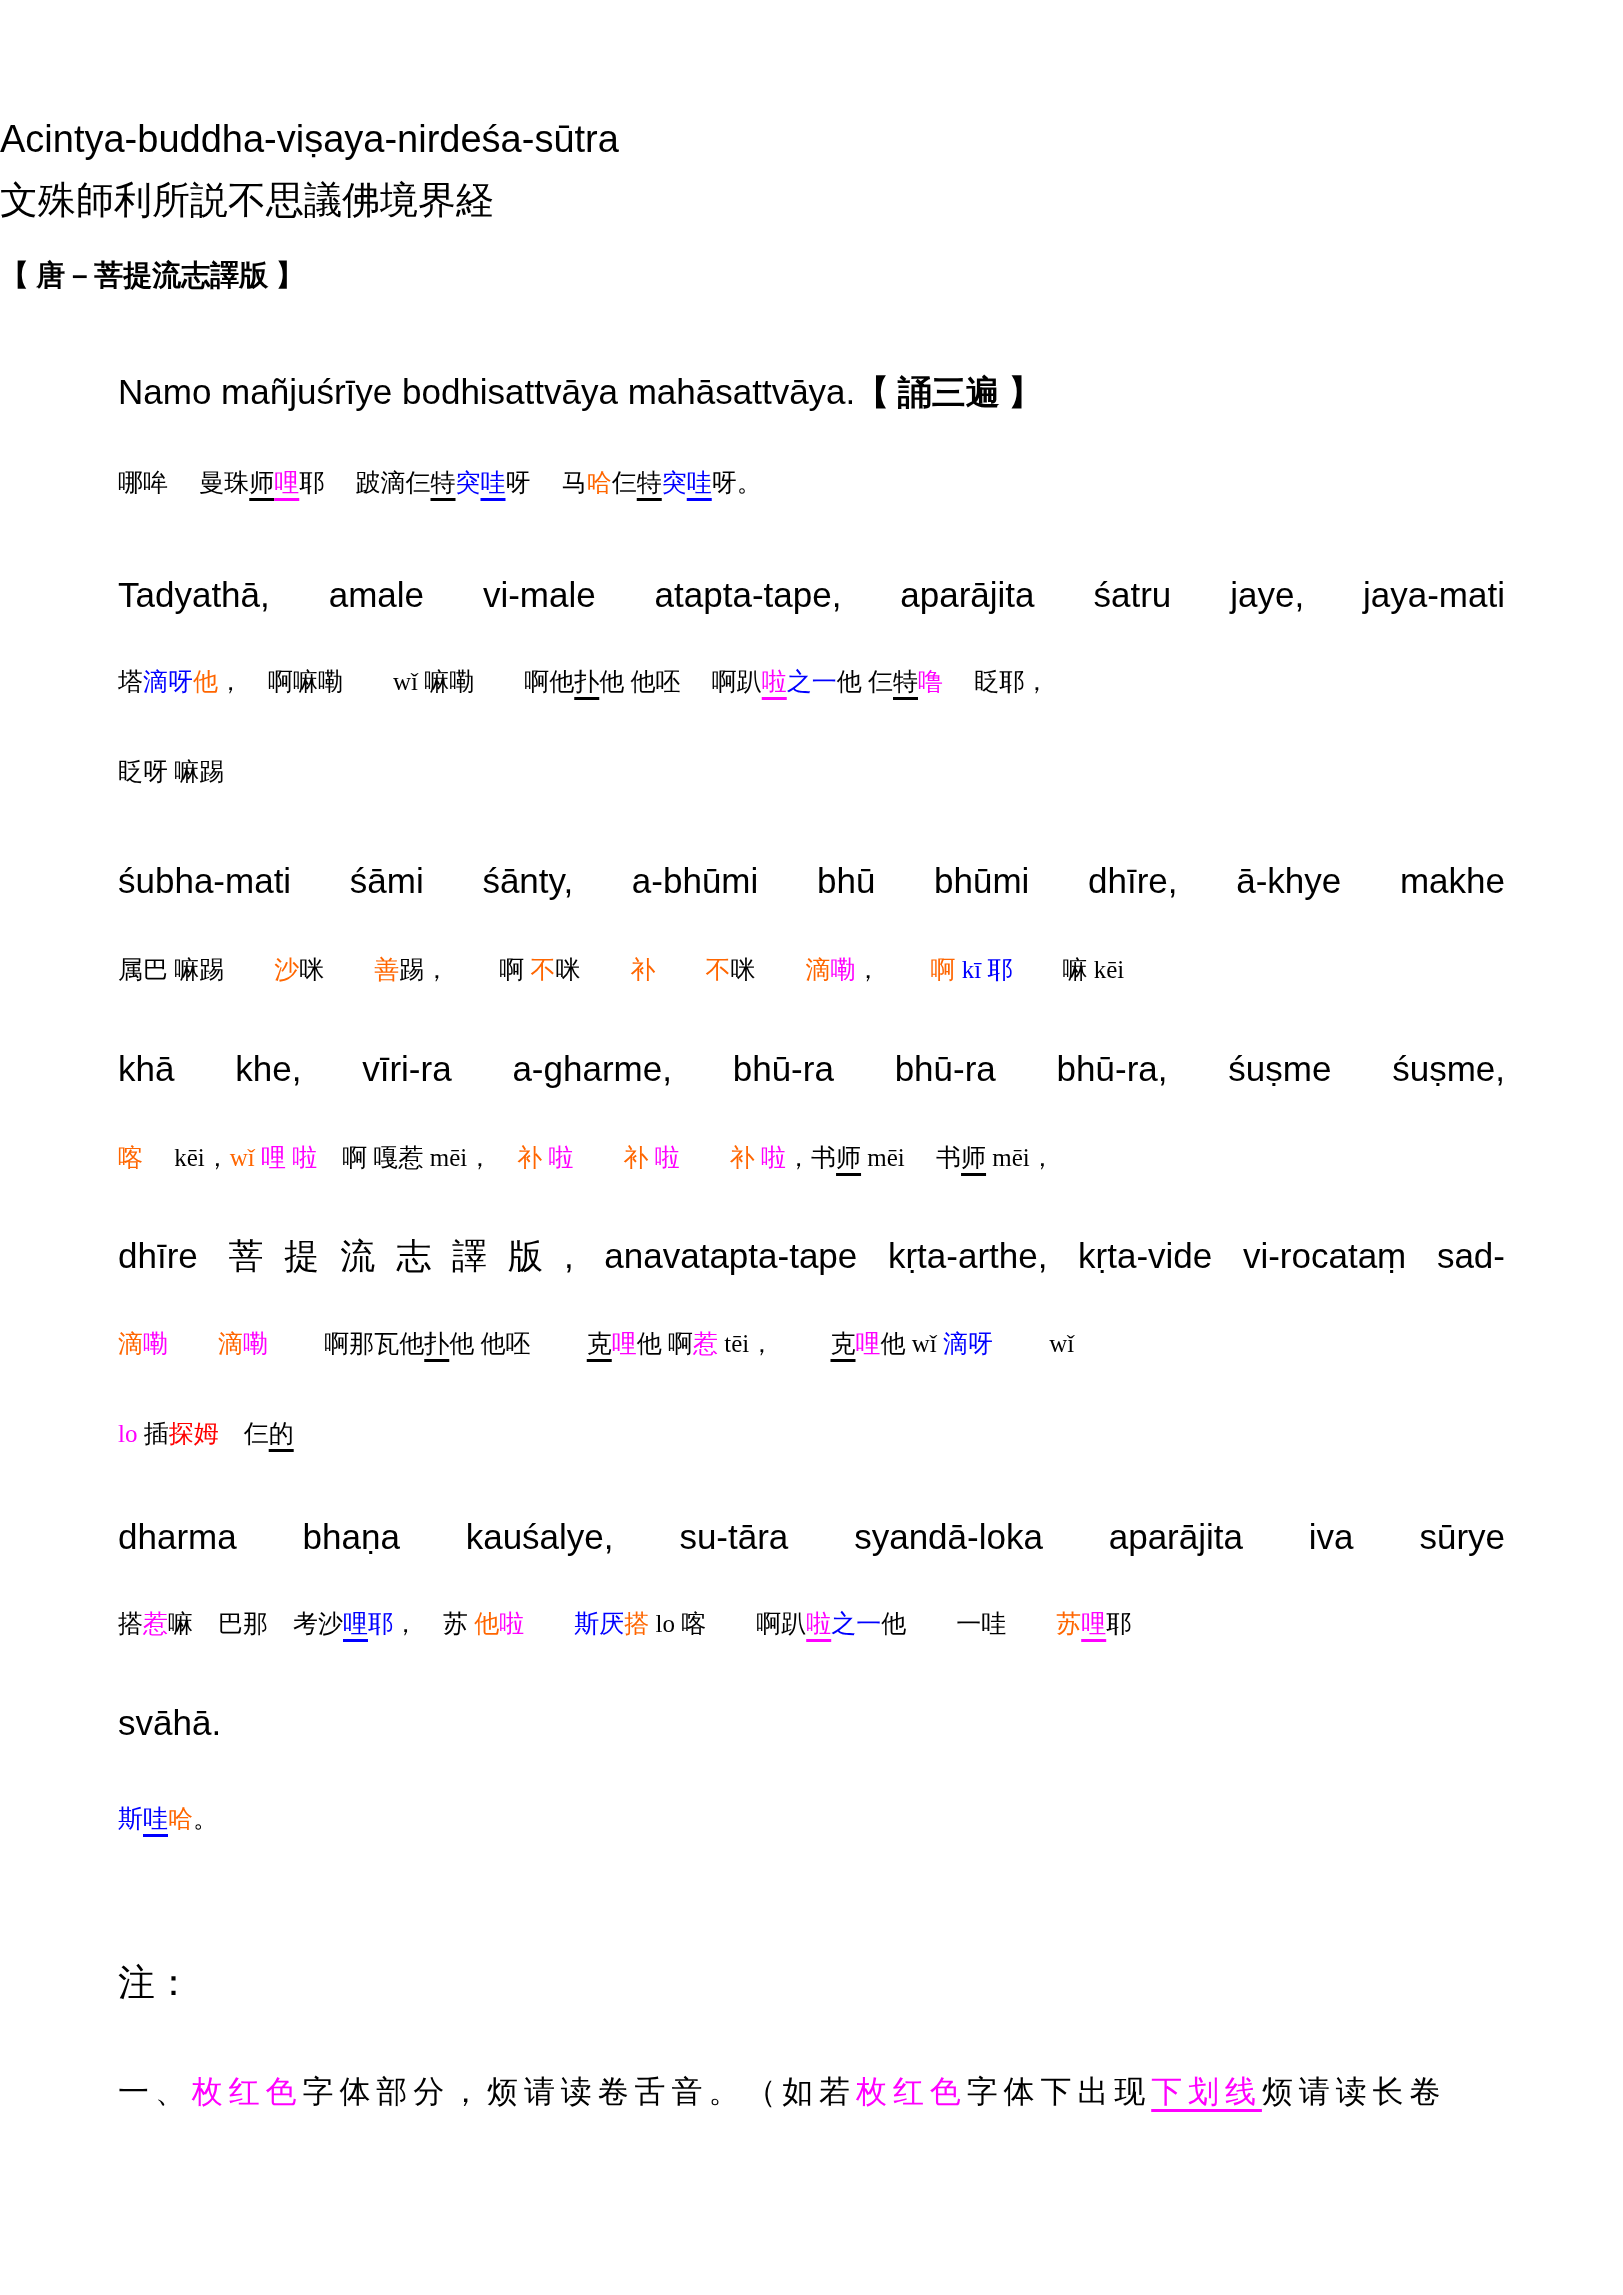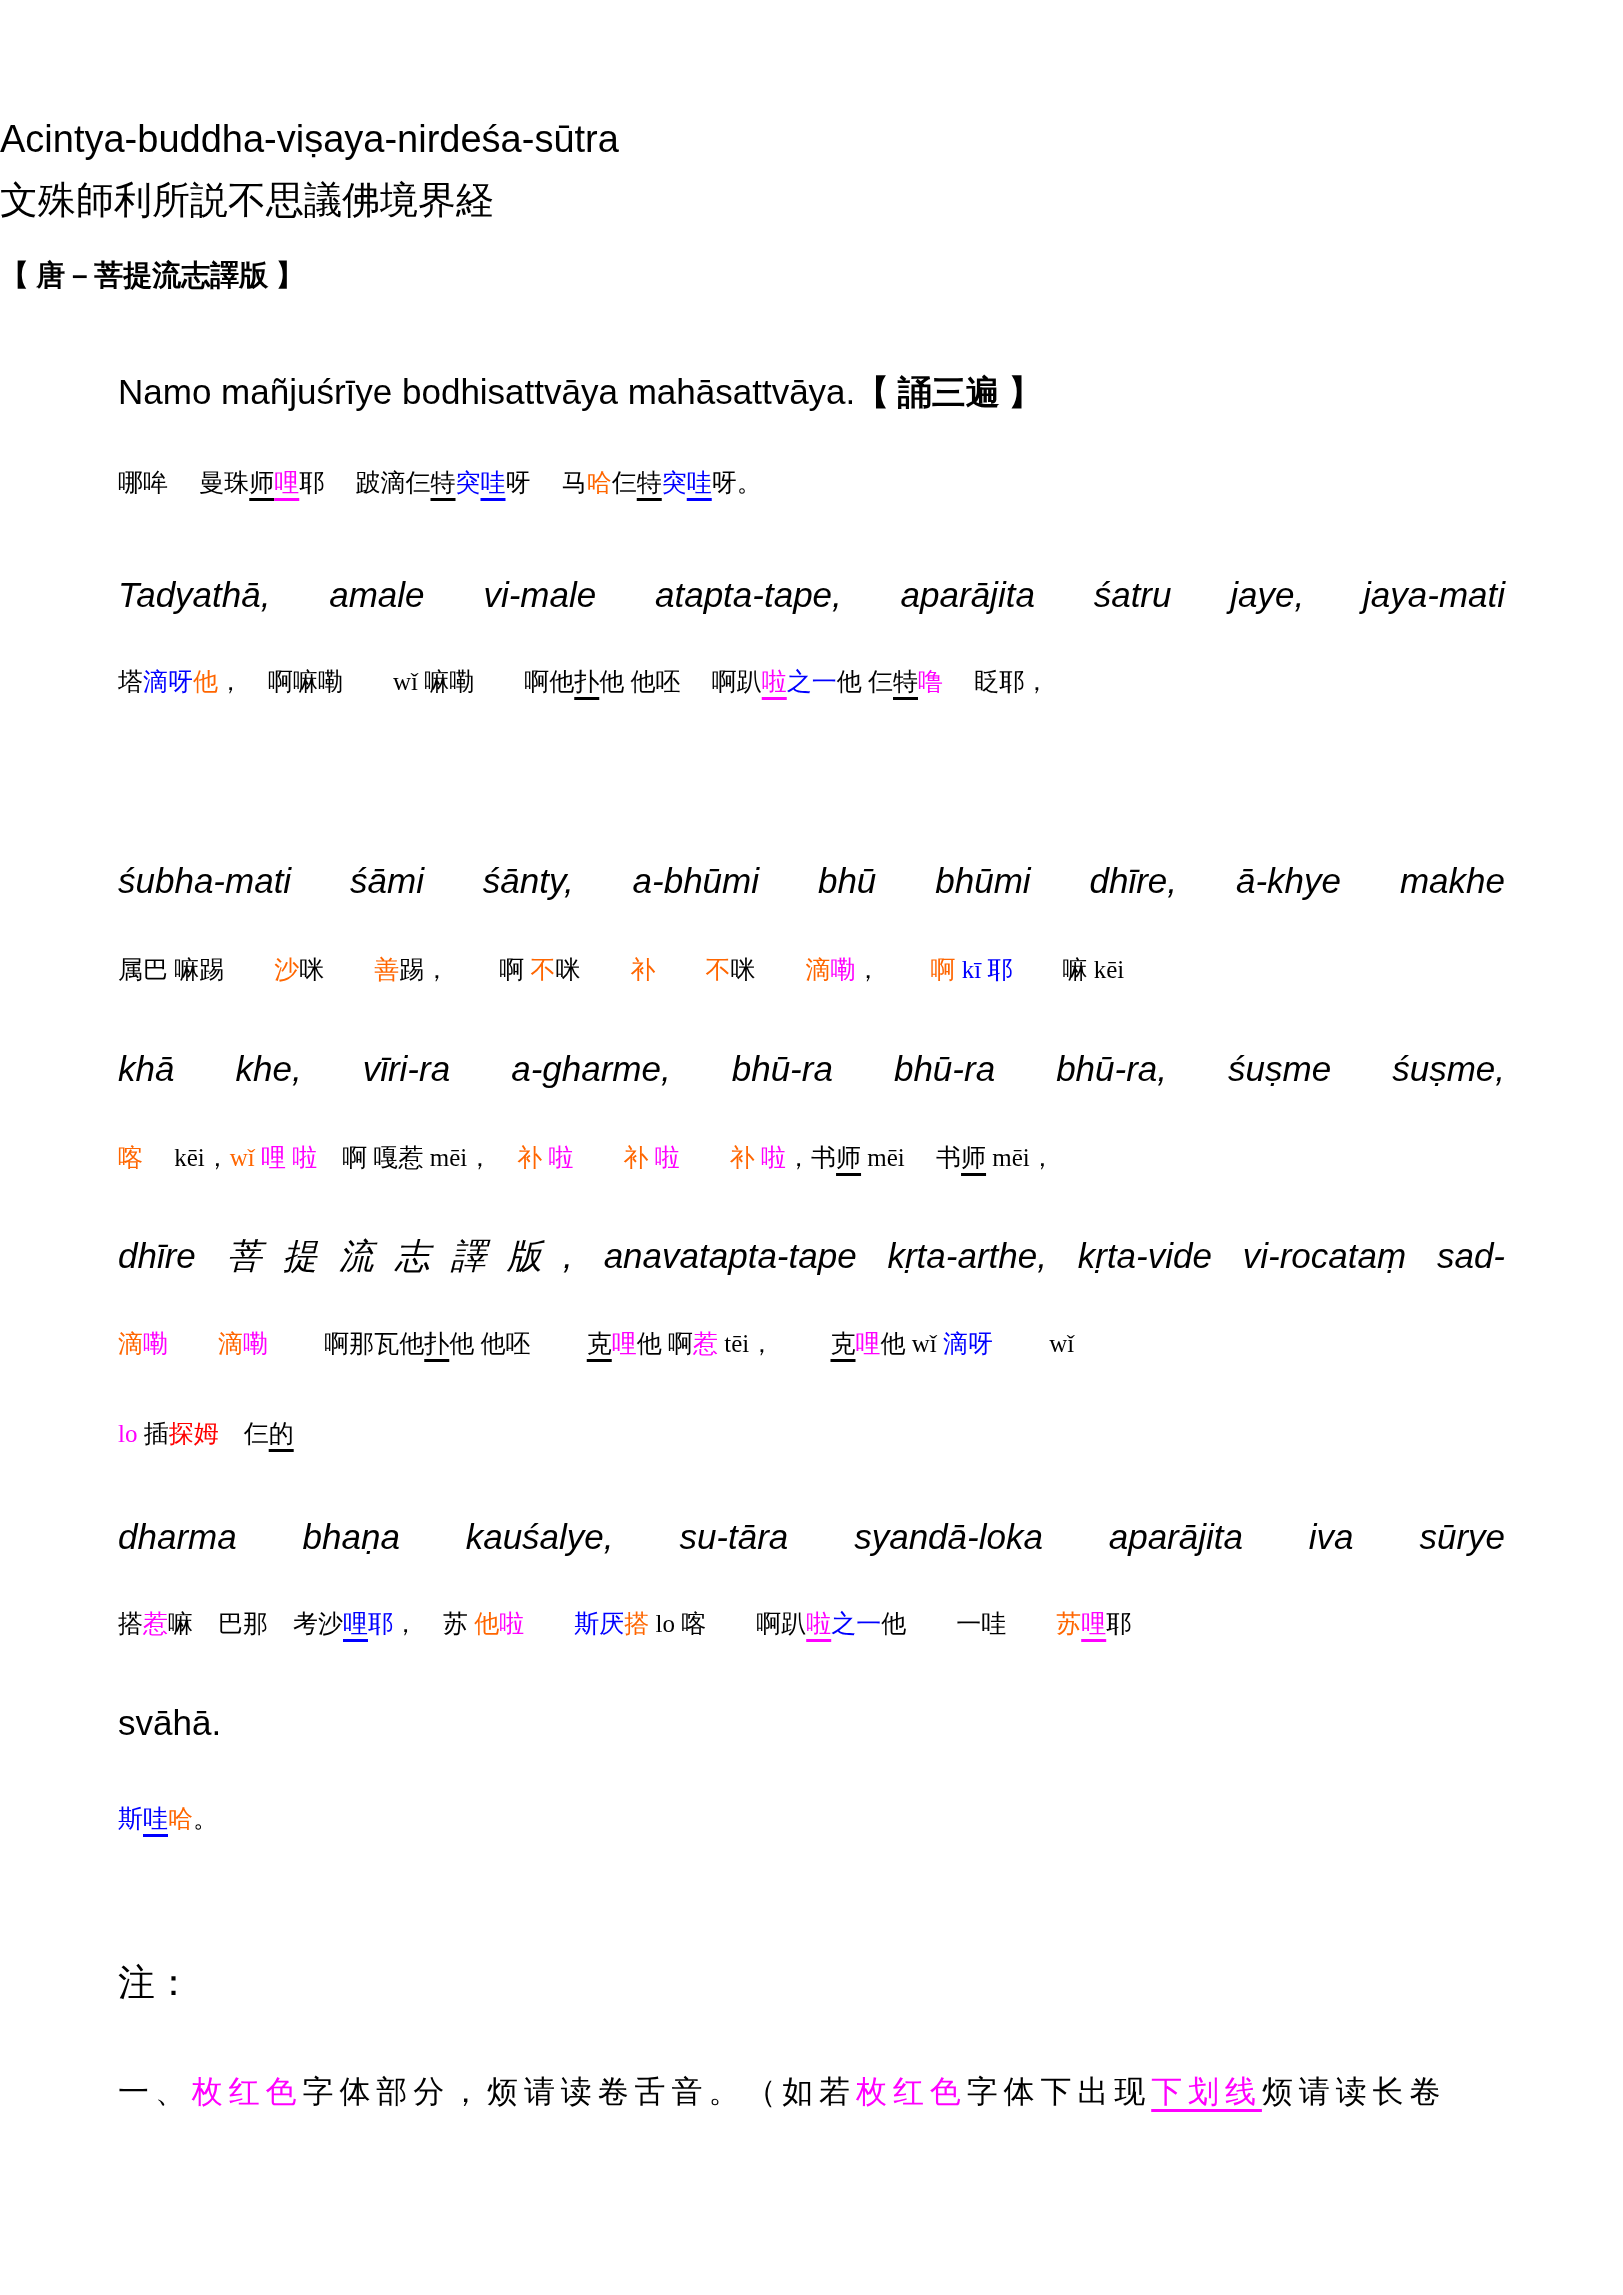--- a/index.html
+++ b/index.html
@@ -17,21 +17,21 @@
     left: 118px;
     width: 1387px;
     line-height: 1.25;
   }
   .runs { font-size: 25px; white-space: pre-wrap; }
   .latin {
     font-family: "Liberation Sans", "DejaVu Sans", sans-serif;
     font-size: 35px;
     white-space: normal;
   }
-  .justify { text-align: justify; text-align-last: justify; text-justify: inter-word; font-style: italic; }
+  .justify { text-align: justify; text-align-last: justify; text-justify: inter-word; }
   .center { left: 0; width: 100%; text-align: left; }
   .t1 { top: 116px; font-size: 38px; }
   .t2 { top: 177px; font-size: 38px; }
   .t3 { top: 257px; font-size: 29px; font-weight: 600; }
   .spread { letter-spacing: 5.9px; }
   .u {
     text-decoration: underline;
     text-decoration-thickness: 2.6px;
     text-underline-offset: 6.5px;
   }
@@ -42,20 +42,21 @@
 
 <div class="page">
   <div class="line center t1 latin">Acintya-buddha-viṣaya-nirdeśa-sūtra</div>
   <div class="line center t2">文殊師利所説不思議佛境界経</div>
   <div class="line center t3">【 唐－菩提流志譯版 】</div>
 
 <div class="line runs" style="top: 370px; font-size: 34px;"><span class="latin" style="color: rgb(0, 0, 0);">Namo mañjuśrīye bodhisattvāya mahāsattvāya.</span><span class="cjkbold" style="color: rgb(0, 0, 0);">【 誦三遍 】</span></div>
     <div class="line runs" style="top: 467px;"><span style="color: rgb(0, 0, 0);">哪哞</span><span style="color: rgb(0, 0, 0);">　 </span><span style="color: rgb(0, 0, 0);">曼珠</span><span class="u" style="color: rgb(0, 0, 0);">师</span><span class="u" style="color: rgb(255, 0, 255);">哩</span><span style="color: rgb(0, 0, 0);">耶</span><span style="color: rgb(0, 0, 0);">　 </span><span style="color: rgb(0, 0, 0);">跛滴仨</span><span class="u" style="color: rgb(0, 0, 0);">特</span><span style="color: rgb(0, 0, 255);">突</span><span class="u" style="color: rgb(0, 0, 255);">哇</span><span style="color: rgb(0, 0, 0);">呀</span><span style="color: rgb(0, 0, 0);">　 </span><span style="color: rgb(0, 0, 0);">马</span><span style="color: rgb(255, 102, 0);">哈</span><span style="color: rgb(0, 0, 0);">仨</span><span class="u" style="color: rgb(0, 0, 0);">特</span><span style="color: rgb(0, 0, 255);">突</span><span class="u" style="color: rgb(0, 0, 255);">哇</span><span style="color: rgb(0, 0, 0);">呀。</span></div>
     <div class="line latin justify" style="top: 573px;">Tadyathā, amale vi-male atapta-tape, aparājita śatru jaye, jaya-mati</div>
     <div class="line runs" style="top: 666px;"><span style="color: rgb(0, 0, 0);">塔</span><span style="color: rgb(0, 0, 255);">滴呀</span><span style="color: rgb(255, 102, 0);">他</span><span style="color: rgb(0, 0, 0);">，　</span><span style="color: rgb(0, 0, 0);">啊嘛嘞</span><span style="color: rgb(0, 0, 0);">　　</span><span style="color: rgb(0, 0, 0);">wǐ 嘛嘞</span><span style="color: rgb(0, 0, 0);">　　</span><span style="color: rgb(0, 0, 0);">啊他</span><span class="u" style="color: rgb(0, 0, 0);">扑</span><span style="color: rgb(0, 0, 0);">他 他呸</span><span style="color: rgb(0, 0, 0);">　 </span><span style="color: rgb(0, 0, 0);">啊趴</span><span class="u" style="color: rgb(255, 0, 255);">啦</span><span style="color: rgb(0, 0, 255);">之一</span><span style="color: rgb(0, 0, 0);">他 仨</span><span class="u" style="color: rgb(0, 0, 0);">特</span><span style="color: rgb(255, 0, 255);">噜</span><span style="color: rgb(0, 0, 0);">　 眨耶，</span></div>
+    <div class="line runs" style="top: 756px;"><span style="color: rgb(0, 0, 0);">眨呀 嘛踢</span></div>
     <div class="line latin justify" style="top: 859px;">śubha-mati śāmi śānty, a-bhūmi bhū bhūmi dhīre, ā-khye makhe</div>
     <div class="line runs" style="top: 954px;"><span style="color: rgb(0, 0, 0);">属巴 嘛踢</span><span style="color: rgb(0, 0, 0);">　　</span><span style="color: rgb(255, 102, 0);">沙</span><span style="color: rgb(0, 0, 0);">咪</span><span style="color: rgb(0, 0, 0);">　　</span><span style="color: rgb(255, 102, 0);">善</span><span style="color: rgb(0, 0, 0);">踢，</span><span style="color: rgb(0, 0, 0);">　　</span><span style="color: rgb(0, 0, 0);">啊 </span><span style="color: rgb(255, 102, 0);">不</span><span style="color: rgb(0, 0, 0);">咪</span><span style="color: rgb(0, 0, 0);">　　</span><span style="color: rgb(255, 102, 0);">补</span><span style="color: rgb(0, 0, 0);">　　</span><span style="color: rgb(255, 102, 0);">不</span><span style="color: rgb(0, 0, 0);">咪</span><span style="color: rgb(0, 0, 0);">　　</span><span style="color: rgb(255, 102, 0);">滴</span><span style="color: rgb(255, 0, 255);">嘞</span><span style="color: rgb(0, 0, 0);">，</span><span style="color: rgb(0, 0, 0);">　　</span><span style="color: rgb(255, 102, 0);">啊 </span><span style="color: rgb(0, 0, 255);">kī 耶</span><span style="color: rgb(0, 0, 0);">　　</span><span style="color: rgb(0, 0, 0);">嘛 kēi</span></div>
     <div class="line latin justify" style="top: 1047px;">khā khe, vīri-ra a-gharme, bhū-ra bhū-ra bhū-ra, śuṣme śuṣme,</div>
     <div class="line runs" style="top: 1142px;"><span style="color: rgb(255, 102, 0);">喀</span><span style="color: rgb(0, 0, 0);">　 kēi，</span><span style="color: rgb(255, 102, 0);">wǐ </span><span style="color: rgb(255, 0, 255);">哩</span><span style="color: rgb(0, 0, 0);"> </span><span style="color: rgb(255, 0, 255);">啦</span><span style="color: rgb(0, 0, 0);">　啊 嘎惹 mēi，</span><span style="color: rgb(0, 0, 0);">　</span><span style="color: rgb(255, 102, 0);">补</span><span style="color: rgb(0, 0, 0);"> </span><span style="color: rgb(255, 0, 255);">啦</span><span style="color: rgb(0, 0, 0);">　　</span><span style="color: rgb(255, 102, 0);">补</span><span style="color: rgb(0, 0, 0);"> </span><span style="color: rgb(255, 0, 255);">啦</span><span style="color: rgb(0, 0, 0);">　　</span><span style="color: rgb(255, 102, 0);">补</span><span style="color: rgb(0, 0, 0);"> </span><span style="color: rgb(255, 0, 255);">啦</span><span style="color: rgb(0, 0, 0);">，书</span><span class="u" style="color: rgb(0, 0, 0);">师</span><span style="color: rgb(0, 0, 0);"> mēi</span><span style="color: rgb(0, 0, 0);">　 书</span><span class="u" style="color: rgb(0, 0, 0);">师</span><span style="color: rgb(0, 0, 0);"> mēi，</span></div>
     <div class="line latin justify" style="top: 1234px;">dhīre 菩提流志譯版, anavatapta-tape kṛta-arthe, kṛta-vide vi-rocataṃ sad-</div>
     <div class="line runs" style="top: 1328px;"><span style="color: rgb(255, 102, 0);">滴</span><span style="color: rgb(255, 0, 255);">嘞</span><span style="color: rgb(0, 0, 0);">　　</span><span style="color: rgb(255, 102, 0);">滴</span><span style="color: rgb(255, 0, 255);">嘞</span><span style="color: rgb(0, 0, 0);">　　 </span><span style="color: rgb(0, 0, 0);">啊那瓦他</span><span class="u" style="color: rgb(0, 0, 0);">扑</span><span style="color: rgb(0, 0, 0);">他 他呸</span><span style="color: rgb(0, 0, 0);">　　 </span><span class="u" style="color: rgb(0, 0, 0);">克</span><span style="color: rgb(255, 0, 255);">哩</span><span style="color: rgb(0, 0, 0);">他 啊</span><span style="color: rgb(255, 0, 255);">惹</span><span style="color: rgb(0, 0, 0);"> tēi，</span><span style="color: rgb(0, 0, 0);">　　 </span><span class="u" style="color: rgb(0, 0, 0);">克</span><span style="color: rgb(255, 0, 255);">哩</span><span style="color: rgb(0, 0, 0);">他 wǐ </span><span style="color: rgb(0, 0, 255);">滴呀</span><span style="color: rgb(0, 0, 0);">　　 wǐ</span></div>
     <div class="line runs" style="top: 1418px;"><span style="color: rgb(255, 0, 255); text-align: center;">lo</span><span style="color: rgb(0, 0, 0);"> 插</span><span style="color: rgb(255, 0, 0);">探姆</span><span style="color: rgb(0, 0, 0);">　仨</span><span class="u" style="color: rgb(0, 0, 0);">的</span></div>
     <div class="line latin justify" style="top: 1515px;">dharma bhaṇa kauśalye, su-tāra syandā-loka aparājita iva sūrye</div>
     <div class="line runs" style="top: 1608px;"><span style="color: rgb(0, 0, 0);">搭</span><span style="color: rgb(255, 0, 255);">惹</span><span style="color: rgb(0, 0, 0);">嘛</span><span style="color: rgb(0, 0, 0);">　巴那　考沙</span><span class="u" style="color: rgb(0, 0, 255);">哩</span><span style="color: rgb(0, 0, 255);">耶</span><span style="color: rgb(0, 0, 0);">，　苏 </span><span style="color: rgb(255, 102, 0);">他</span><span style="color: rgb(255, 0, 255);">啦</span><span style="color: rgb(0, 0, 0);">　　</span><span style="color: rgb(0, 0, 255);">斯厌</span><span style="color: rgb(255, 102, 0);">搭</span><span style="color: rgb(0, 0, 0);"> lo 喀</span><span style="color: rgb(0, 0, 0);">　　啊趴</span><span class="u" style="color: rgb(255, 0, 255);">啦</span><span style="color: rgb(0, 0, 255);">之一</span><span style="color: rgb(0, 0, 0);">他</span><span style="color: rgb(0, 0, 0);">　　一哇</span><span style="color: rgb(0, 0, 0);">　　</span><span style="color: rgb(255, 102, 0);">苏</span><span class="u" style="color: rgb(255, 0, 255);">哩</span><span style="color: rgb(0, 0, 0);">耶</span></div>
     <div class="line latin" style="top: 1701px;">svāhā.</div>

